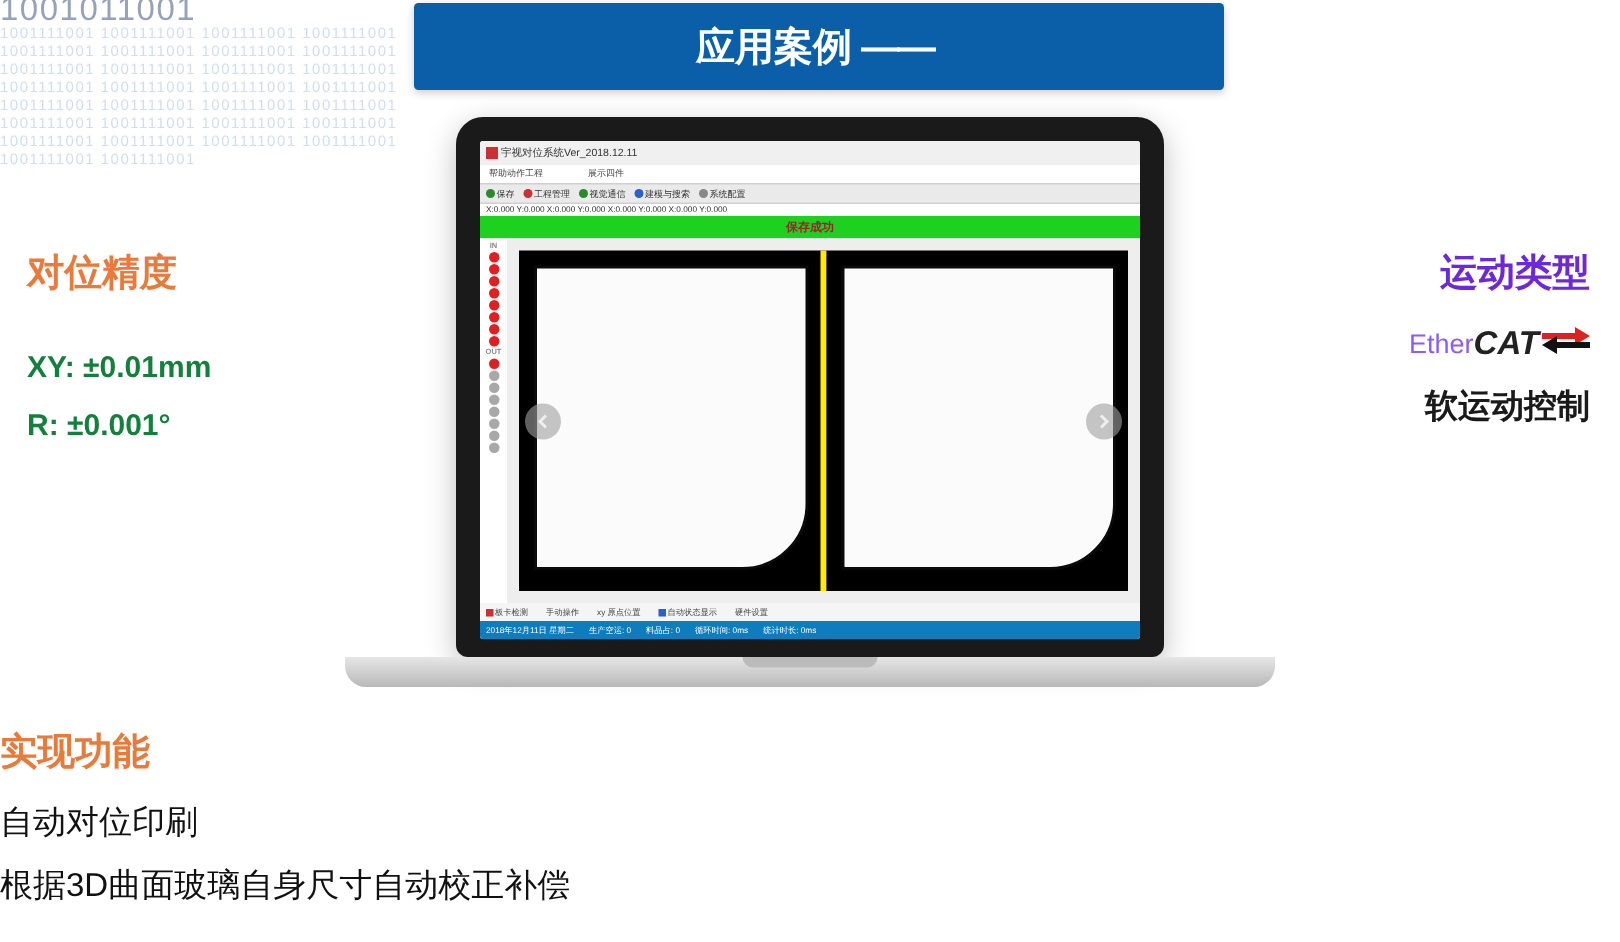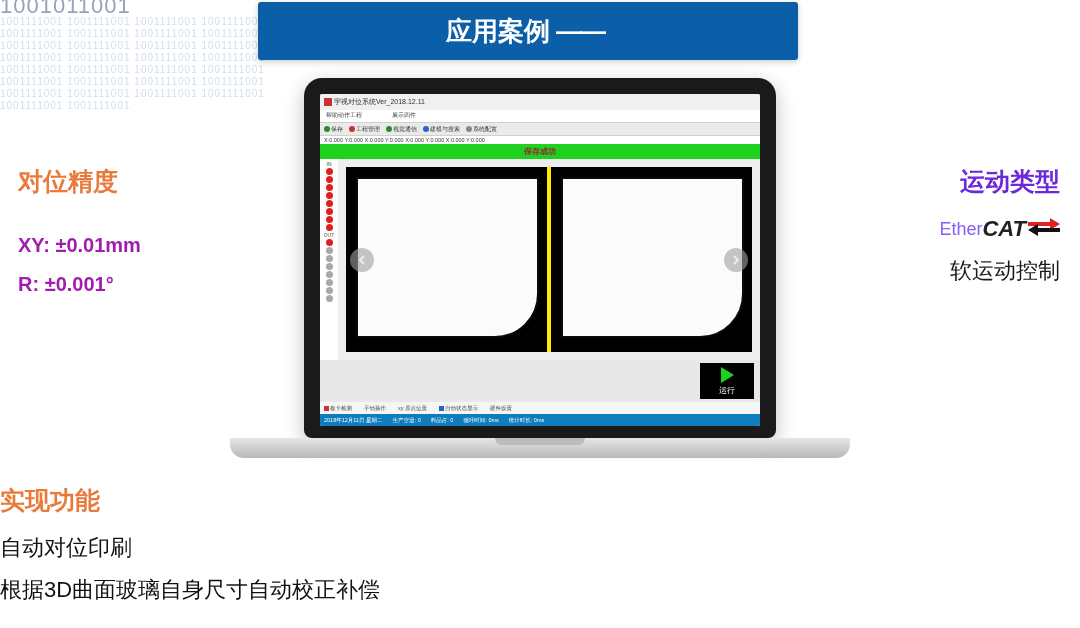--- a/index.html
+++ b/index.html
@@ -25,21 +25,21 @@
   overflow: hidden;
   font-family: Liberation Sans, sans-serif;
   letter-spacing: 1px;
 }
 .binary-bg span.big { font-size: 22px; color: rgba(80,100,140,0.6); }
 
 
 .title-banner {
   position: absolute;
   top: 2px;
-  left: 258px;
+  left: 276px;
   width: 540px;
   height: 58px;
   background: #0a5fa8;
   color: #fff;
   display: flex;
   align-items: center;
   justify-content: center;
   font-size: 26px;
   font-weight: bold;
   border-radius: 3px;
@@ -56,21 +56,21 @@
 }
 .left-block .heading {
   color: #e87a3c;
   font-size: 25px;
   font-weight: bold;
   margin-bottom: 36px;
 }
 .left-block .line {
   font-size: 20px;
   font-weight: bold;
-  color: #a21caf;
+  color: #15803d;
   margin-bottom: 16px;
 }
 
 
 .right-block {
   position: absolute;
   top: 165px;
   right: 20px;
   width: 160px;
   text-align: right;
@@ -89,21 +89,21 @@
 }
 .ethercat-logo .ether { font-size: 18px; color: #8b5cf6; }
 .ethercat-logo .cat { font-size: 22px; font-weight: bold; color: #222; font-style: italic; }
 .ethercat-logo .arrows {
   display: inline-block;
   margin-left: 2px;
 }
 .ethercat-logo .arrows svg { width: 32px; height: 18px; }
 .right-block .sub {
   font-size: 22px;
-  font-weight: normal;
+  font-weight: bold;
   color: #1a1a1a;
 }
 
 
 .laptop {
   position: absolute;
   top: 78px;
   left: 230px;
   width: 620px;
 }
@@ -437,26 +437,20 @@
             <div class="glass-shape"></div>
             <div class="cam-arrow r">
               <svg width="10" height="10" viewBox="0 0 10 10">
                   <polyline points="3,1 7,5 3,9" fill="none" stroke="#eee" stroke-width="2"></polyline>
                 </svg>
             </div>
           </div>
         </div>
       </div>
 
-      <div class="app-runrow">
-        <div class="run-button">
-          <div class="tri"></div>
-          <span>运行</span>
-        </div>
-      </div>
 
       <div class="app-statusrow">
         <span class="st-item">
             <span class="ico-sq"></span>
             <span>板卡检测</span>
           </span>
         <span class="st-item">
             <span>手动操作</span>
           </span>
         <span class="st-item">

